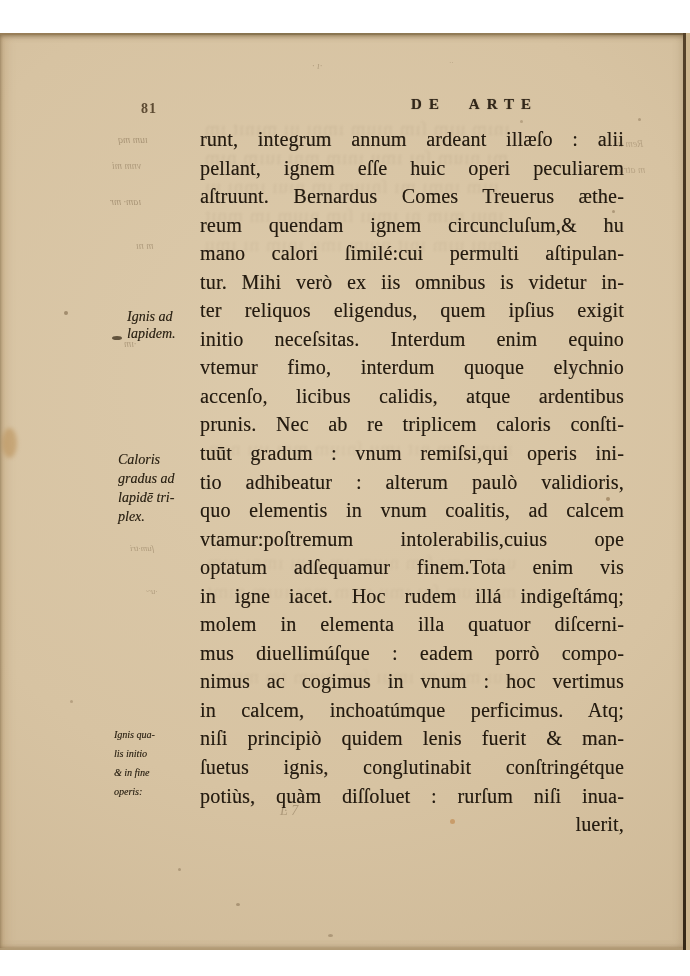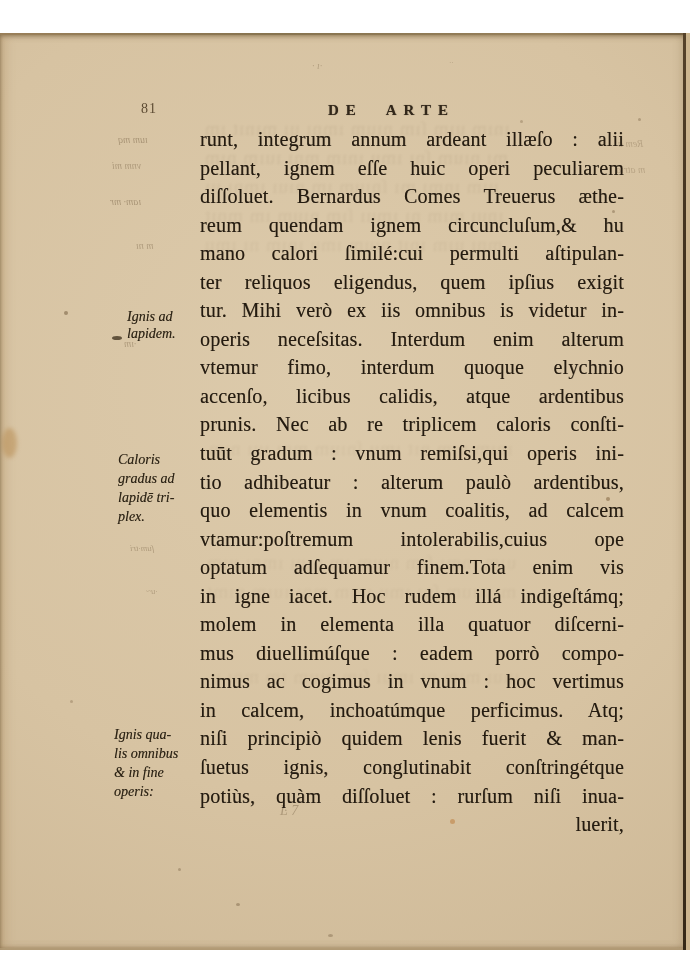--- a/index.html
+++ b/index.html
@@ -34,44 +34,45 @@
   }
   .edge-right-sliver {
     position:absolute; top:0; right:0; width:4px; height:100%;
     background:#cdb68f;
   }
   
   .page-number {
     position:absolute; left:141px; top:68px;
     font-size:14px; color:#5d4b33; letter-spacing:1px;
     filter:blur(.2px);
+    font-weight:bold;
   }
   .running-title {
-    position:absolute; left:328px; top:69px; width:210px;
-    text-align:left; font-size:15px; font-weight:bold;
+    position:absolute; left:328px; top:63px; width:210px;
+    text-align:right; font-size:15px; font-weight:bold;
     letter-spacing:7px; word-spacing:13px; color:#32271a;
     text-shadow:0 0 1px rgba(50,40,25,.55);
   }
   
   .text-col {
     position:absolute; left:200px; top:92px; width:424px;
     color:#241b10; font-size:20px; line-height:28.55px;
     letter-spacing:.2px;
     text-shadow:.3px .3px .4px rgba(36,27,16,.45);
   }
   .body-line { text-align:justify; text-align-last:justify; height:28.55px; overflow:visible; }
   .catchword-line { text-align:right; height:28.55px; }
   
   .note {
     position:absolute; font-style:italic; color:#2c2315;
     text-shadow:.2px .2px .3px rgba(44,35,21,.45);
   }
   .note-0 { left:127px; top:276px; width:80px; font-size:14px; line-height:16.5px; }
   .note-1 { left:118px; top:417px; width:88px; font-size:14px; line-height:19px; }
-  .note-2 { left:114px; top:692px; width:92px; font-size:14px; line-height:19px; }
+  .note-2 { left:114px; top:692px; width:92px; font-size:10px; line-height:19px; }
   .note-line { display:block; white-space:nowrap; }
   
   .ghost {
     position:absolute; font-style:italic; color:#6f5a3e;
     filter:blur(.7px); white-space:nowrap; pointer-events:none;
   }
   .ghost.mirror { transform:scaleX(-1); }
   .ghost.wide { font-style:normal; filter:blur(1.1px); letter-spacing:1px; }
   .speck { position:absolute; border-radius:50%; pointer-events:none; }
   .speck.blob { filter:blur(2px); }
@@ -128,40 +129,40 @@
         <span class="note-line">lapidem.</span>
       </div>
     <div class="note note-1">
         <span class="note-line">Caloris</span>
         <span class="note-line">gradus ad</span>
         <span class="note-line">lapidē tri-</span>
         <span class="note-line">plex.</span>
       </div>
     <div class="note note-2">
         <span class="note-line">Ignis qua-</span>
-        <span class="note-line">lis omnibus</span>
+        <span class="note-line">lis initio</span>
         <span class="note-line">&amp; in fine</span>
         <span class="note-line">operis:</span>
       </div>
 
     <div class="text-col">
       <div id="body-lines">
           <div class="body-line">runt, integrum annum ardeant illæſo : alii</div>
           <div class="body-line">pellant, ignem eſſe huic operi peculiarem</div>
-          <div class="body-line">diſſoluet. Bernardus Comes Treuerus æthe-</div>
+          <div class="body-line">aſtruunt. Bernardus Comes Treuerus æthe-</div>
           <div class="body-line">reum quendam ignem circuncluſum,&amp; hu</div>
           <div class="body-line">mano calori ſimilé:cui permulti aſtipulan-</div>
+          <div class="body-line">tur. Mihi verò ex iis omnibus is videtur in-</div>
           <div class="body-line">ter reliquos eligendus, quem ipſius exigit</div>
-          <div class="body-line">tur. Mihi verò ex iis omnibus is videtur in-</div>
-          <div class="body-line">operis neceſsitas. Interdum enim alterum</div>
+          <div class="body-line">initio neceſsitas. Interdum enim equino</div>
           <div class="body-line">vtemur fimo, interdum quoque elychnio</div>
           <div class="body-line">accenſo, licibus calidis, atque ardentibus</div>
           <div class="body-line">prunis. Nec ab re triplicem caloris conſti-</div>
           <div class="body-line">tuūt gradum : vnum remiſsi,qui operis ini-</div>
-          <div class="body-line">tio adhibeatur : alterum paulò ardentibus,</div>
+          <div class="body-line">tio adhibeatur : alterum paulò validioris,</div>
           <div class="body-line">quo elementis in vnum coalitis, ad calcem</div>
           <div class="body-line">vtamur:poſtremum intolerabilis,cuius ope</div>
           <div class="body-line">optatum adſequamur finem.Tota enim vis</div>
           <div class="body-line">in igne iacet. Hoc rudem illá indigeſtámq;</div>
           <div class="body-line">molem in elementa illa quatuor diſcerni-</div>
           <div class="body-line">mus diuellimúſque : eadem porrò compo-</div>
           <div class="body-line">nimus ac cogimus in vnum : hoc vertimus</div>
           <div class="body-line">in calcem, inchoatúmque perficimus. Atq;</div>
           <div class="body-line">niſi principiò quidem lenis fuerit &amp; man-</div>
           <div class="body-line">ſuetus ignis, conglutinabit conſtringétque</div>

